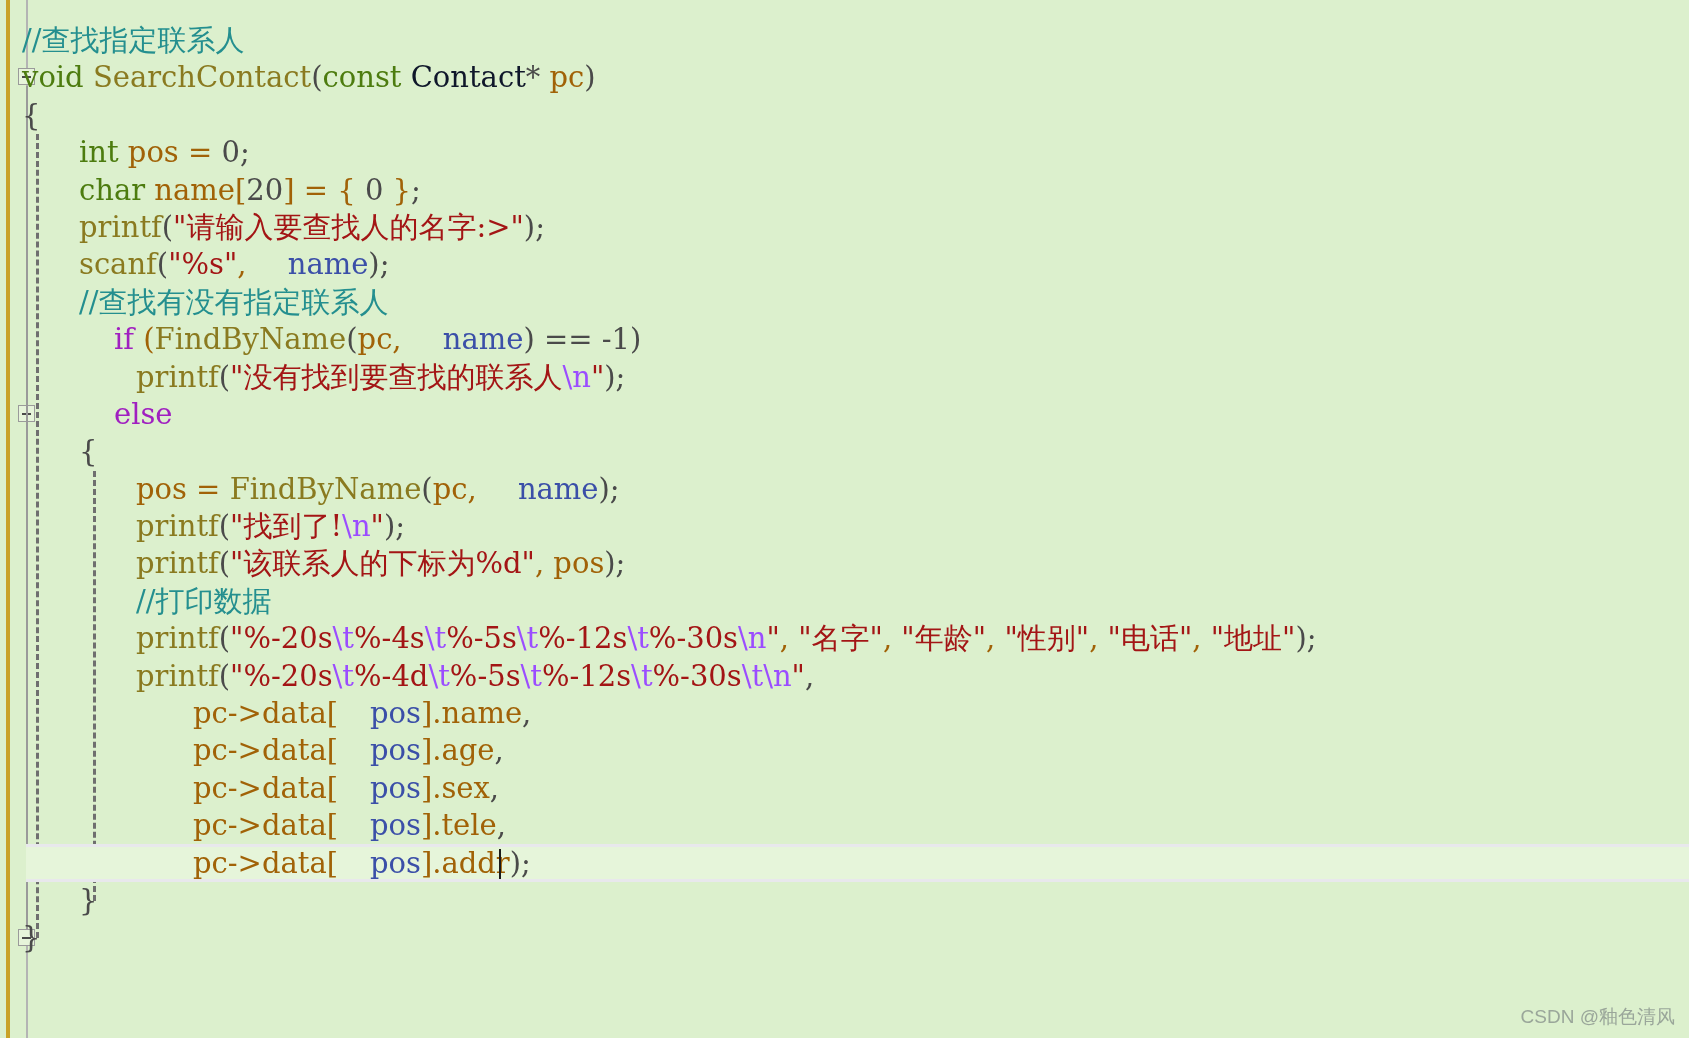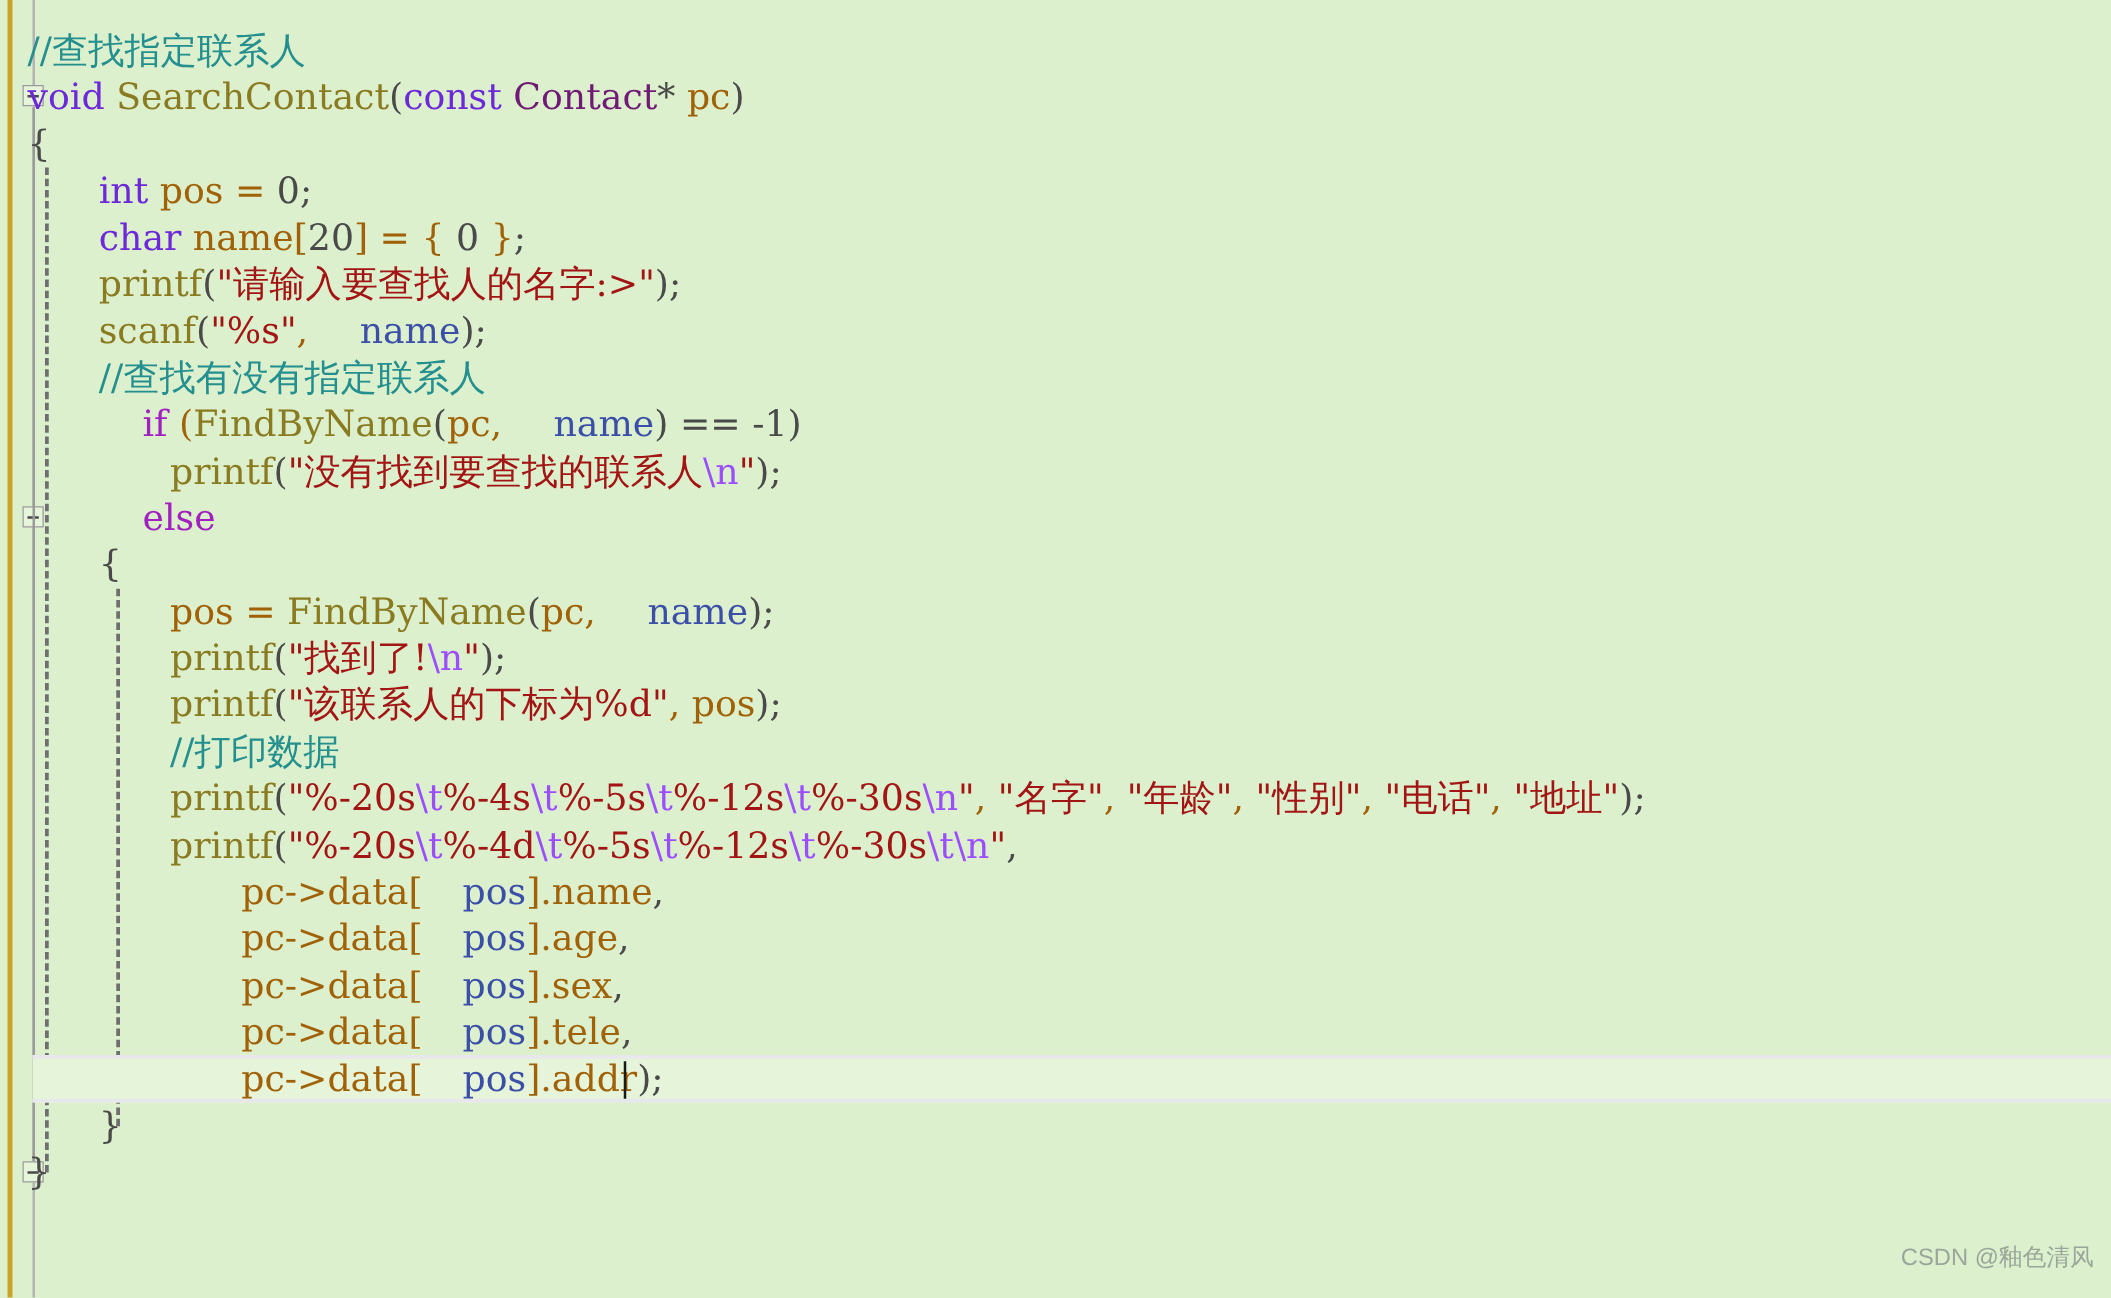--- a/index.html
+++ b/index.html
@@ -60,39 +60,39 @@
     font-family:"DejaVu Serif","Liberation Serif",serif;
     font-size:29px;
     line-height:37.4px;
     white-space:pre;
     letter-spacing:0px;
   }
   .line{ height:37.4px; padding-left:22px; }
 
   
   .cmt {color:#248f8f;}
-  .kw  {color:#6d28d9;}
+  .kw  {color:#4d7c0f;}
   .ctl {color:#a020c0;margin-left:35px;}
   .fn  {color:#8a7a20;}
-  .typ {color:#701a75;}
+  .typ {color:#0f172a;}
   .var {color:#3b4fa8;margin-left:32px;}
   .pln {color:#a16207;}
   .str {color:#a31515;}
   .esc {color:#9b4dff;}
   .num {color:#4a4a4a;}
   .pun {color:#4a4a4a;}
 
   
   .caret{
     position:absolute;width:2px;height:30px;background:#1a1a1a;
   }
 
   
   .watermark{
-    position:absolute;right:14px;bottom:19px;
+    position:absolute;right:14px;bottom:8px;
     font-family:"Liberation Sans",sans-serif;
     font-size:19px;color:#9aa69a;
     white-space:pre;
   }
 </style>
 </head>
 <body>
 
 <div id="editor">
 

